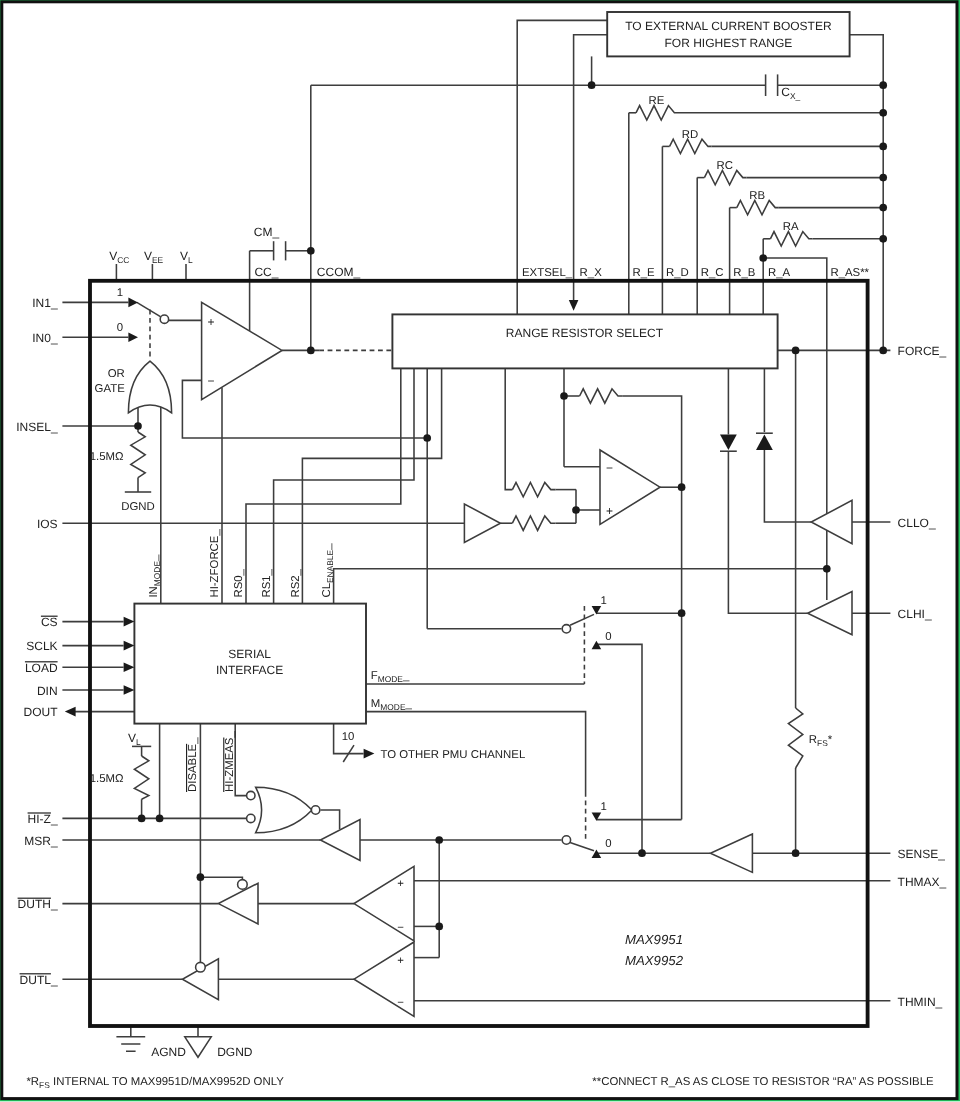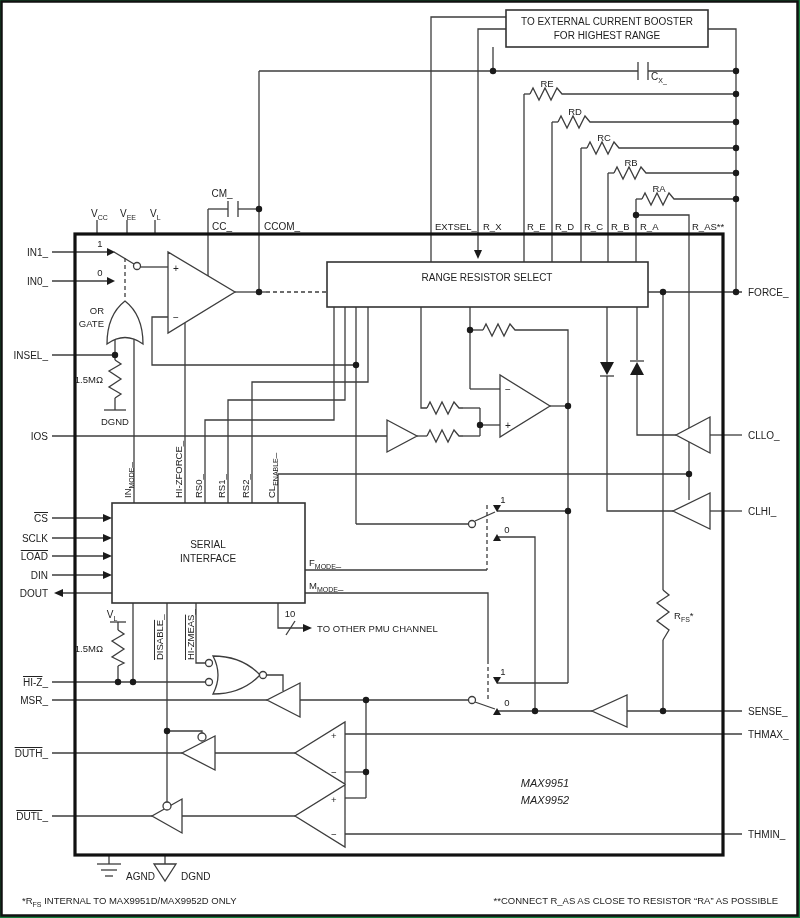--- a/index.html
+++ b/index.html
@@ -1,16 +1,16 @@
 <!DOCTYPE html>
 <html><head>
 <meta charset="utf-8">
 <style>
   html,body{margin:0;padding:0;background:#fff;}
-  .stage{position:relative;width:800px;height:918px;background:#15803d;font-family:"Liberation Sans",sans-serif;}
+  .stage{position:relative;width:800px;height:918px;background:#22c55e;font-family:"Liberation Sans",sans-serif;}
   svg text{font-family:"Liberation Sans",sans-serif;fill:#222;}
   .lbl{font-size:10px;}
   .sm{font-size:9.5px;}
   .sub{font-size:7px;}
   .ov{text-decoration:overline;}
   .it{font-style:italic;font-size:11px;}
   .w{stroke:#3d3d3d;stroke-width:1.3;fill:none;}
   .wd{stroke:#3d3d3d;stroke-width:1.3;fill:none;stroke-dasharray:4 3;}
   .box{stroke:#333;stroke-width:1.6;fill:#fff;}
   .comp{stroke:#3d3d3d;stroke-width:1.3;fill:#fff;}

